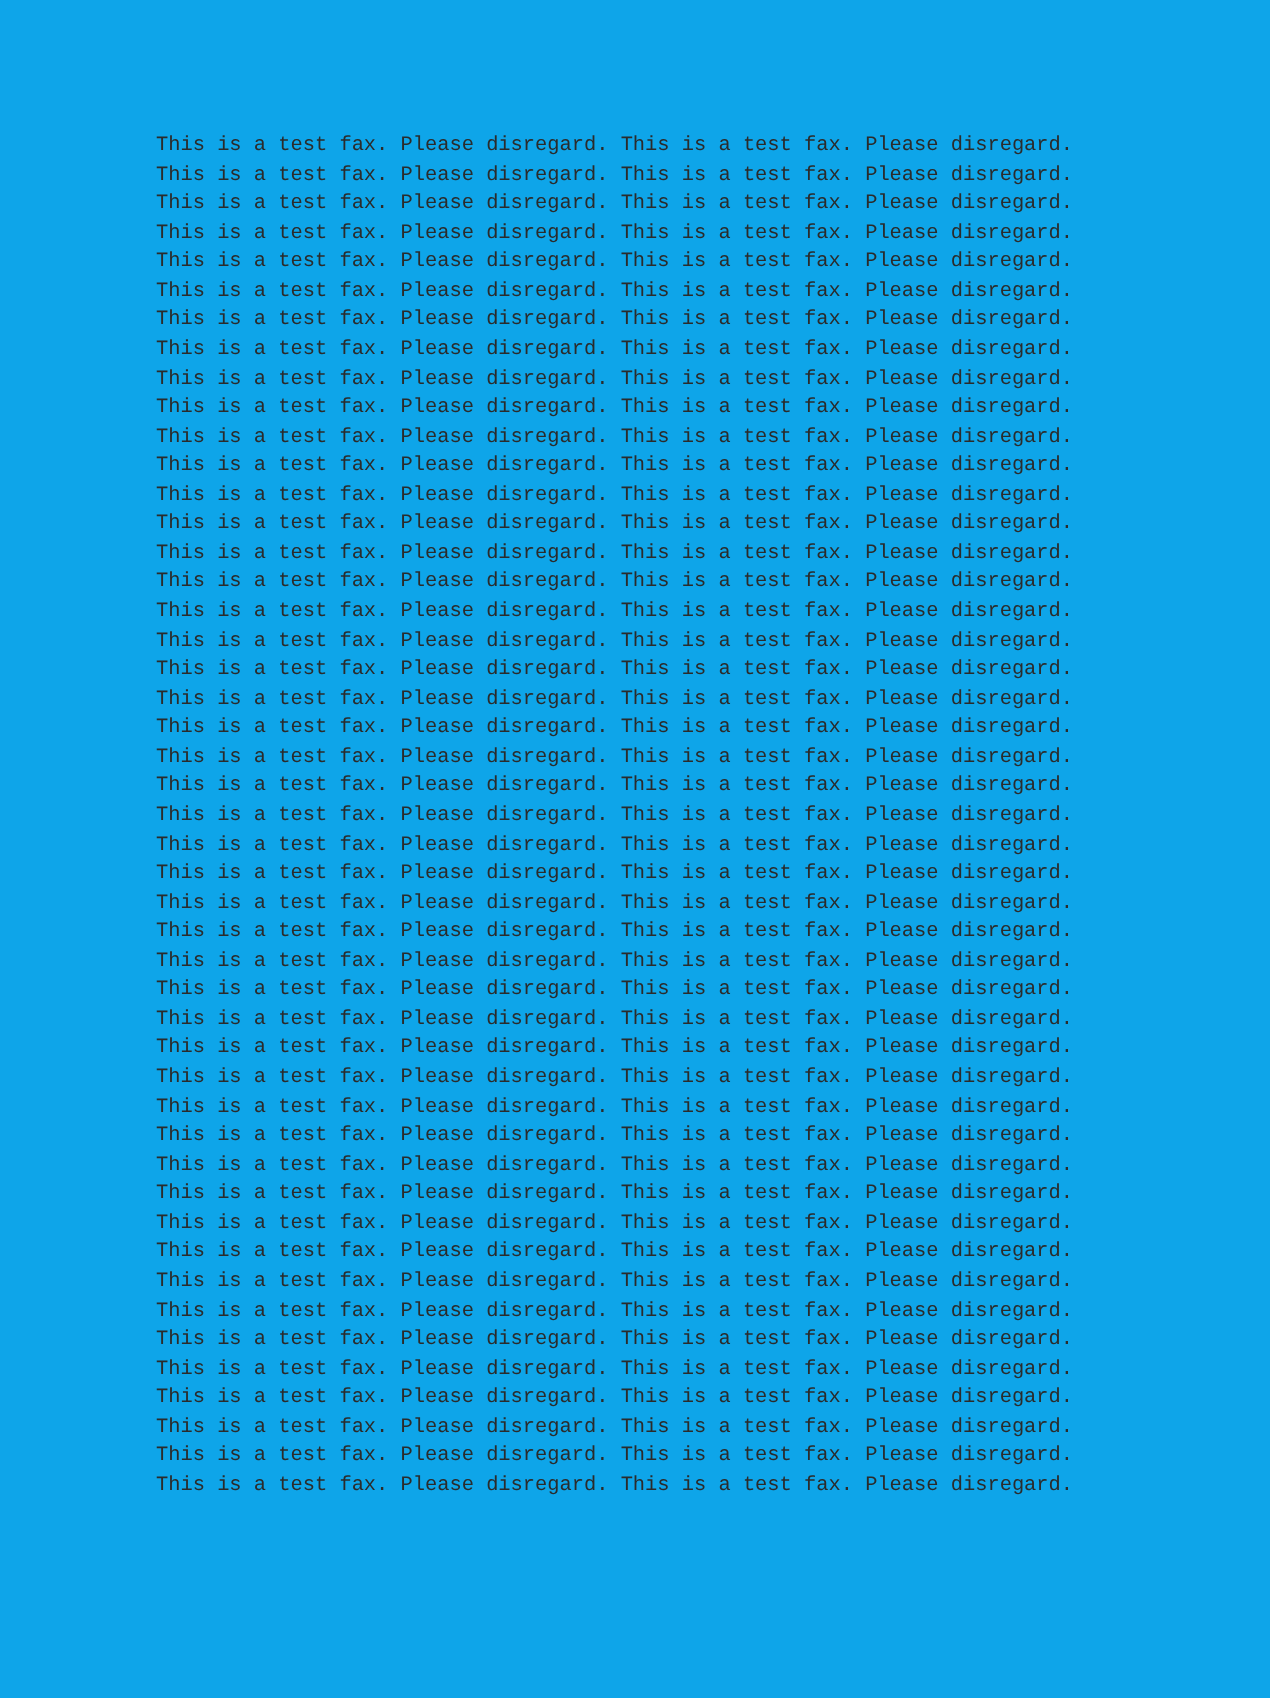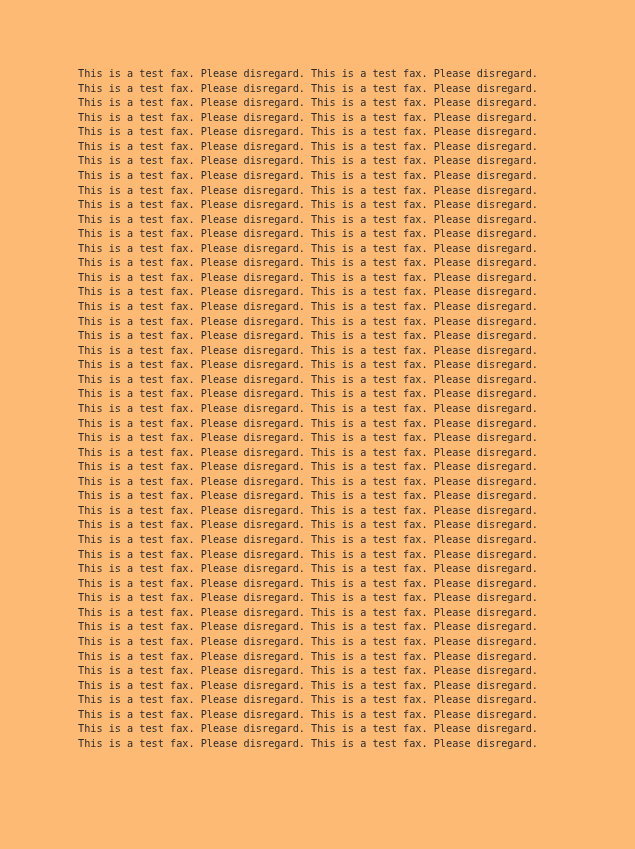--- a/index.html
+++ b/index.html
@@ -13,21 +13,22 @@
     position: relative;
     overflow: hidden;
     font-family: "DejaVu Sans Mono", monospace;
   }
   .page {
     position: absolute;
     left: 0;
     top: 0;
     width: 635px;
     height: 849px;
-    background: #fdba74;
+    background: #0ea5e9;
+    font-family: Liberation Mono, monospace;
   }
   .text-block {
     position: absolute;
     left: 78px;
     top: 67px;
     width: 480px;
     color: #2b2b2b;
     font-size: 10.2px;
     line-height: 14.57px;
     white-space: pre;

